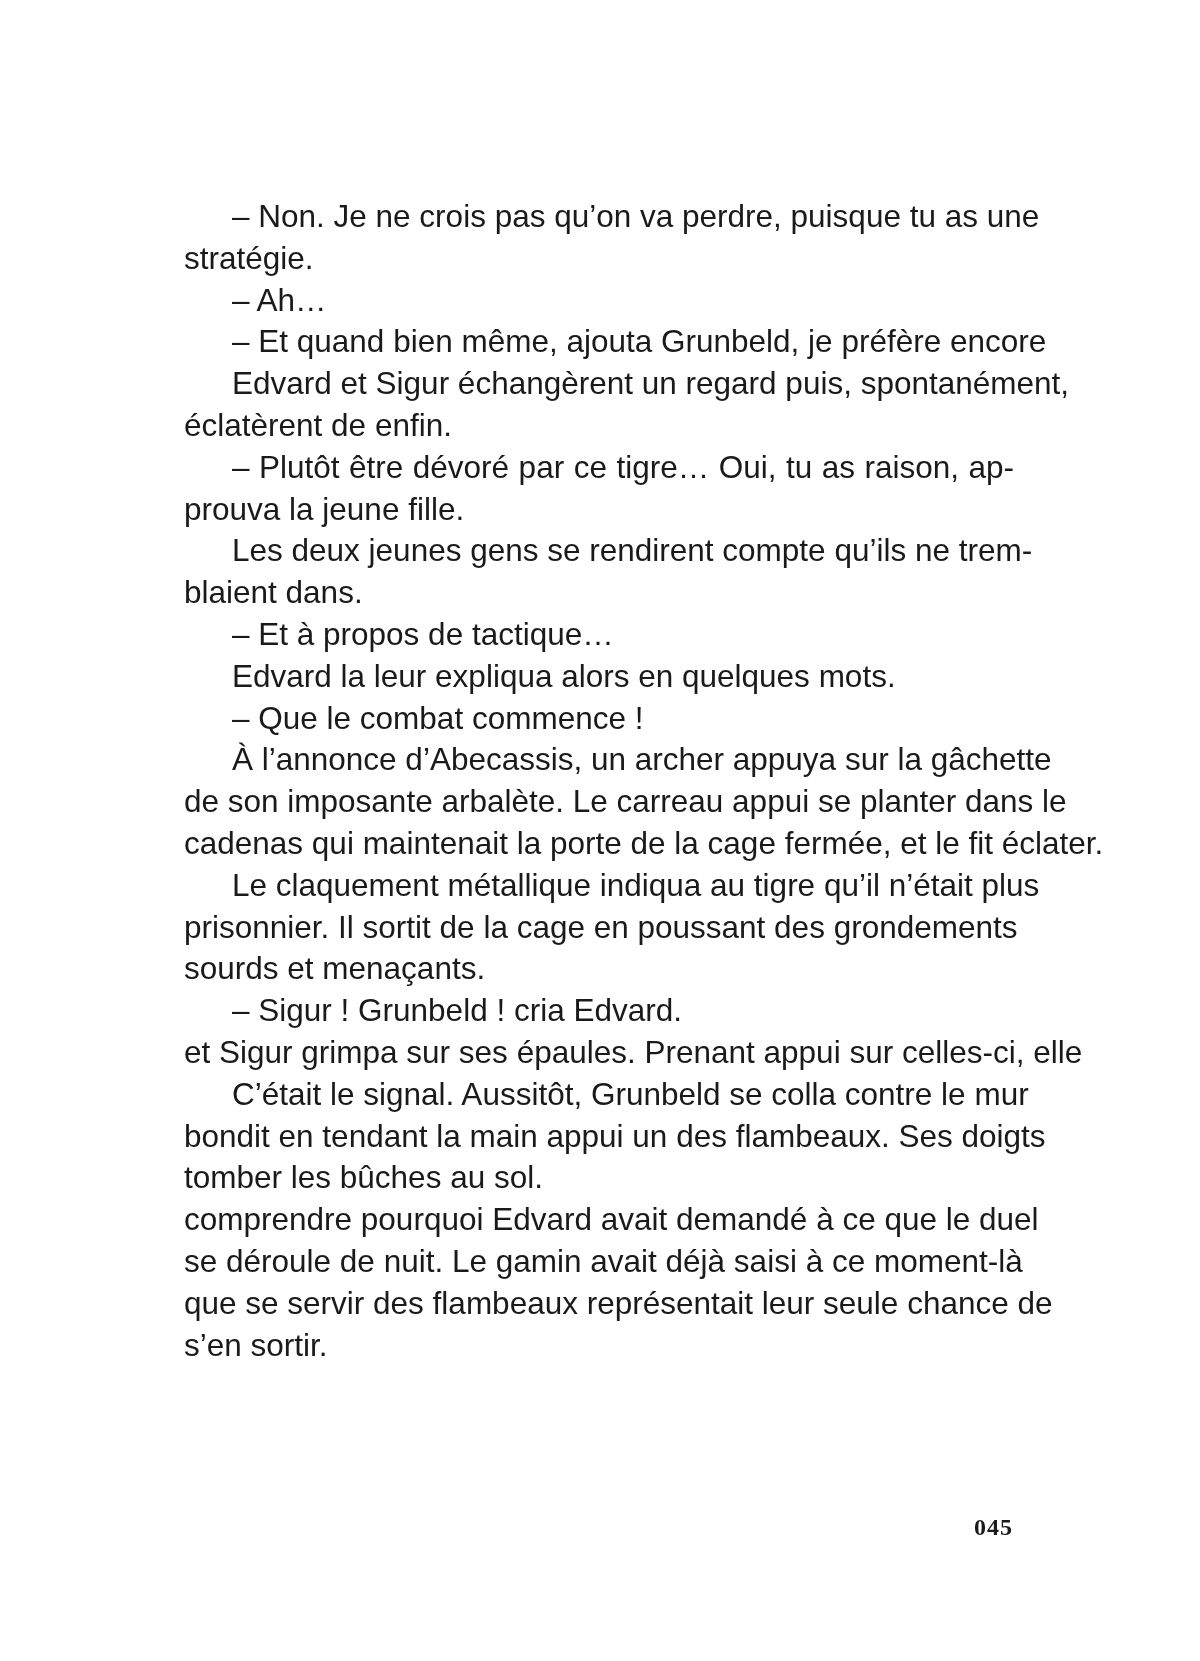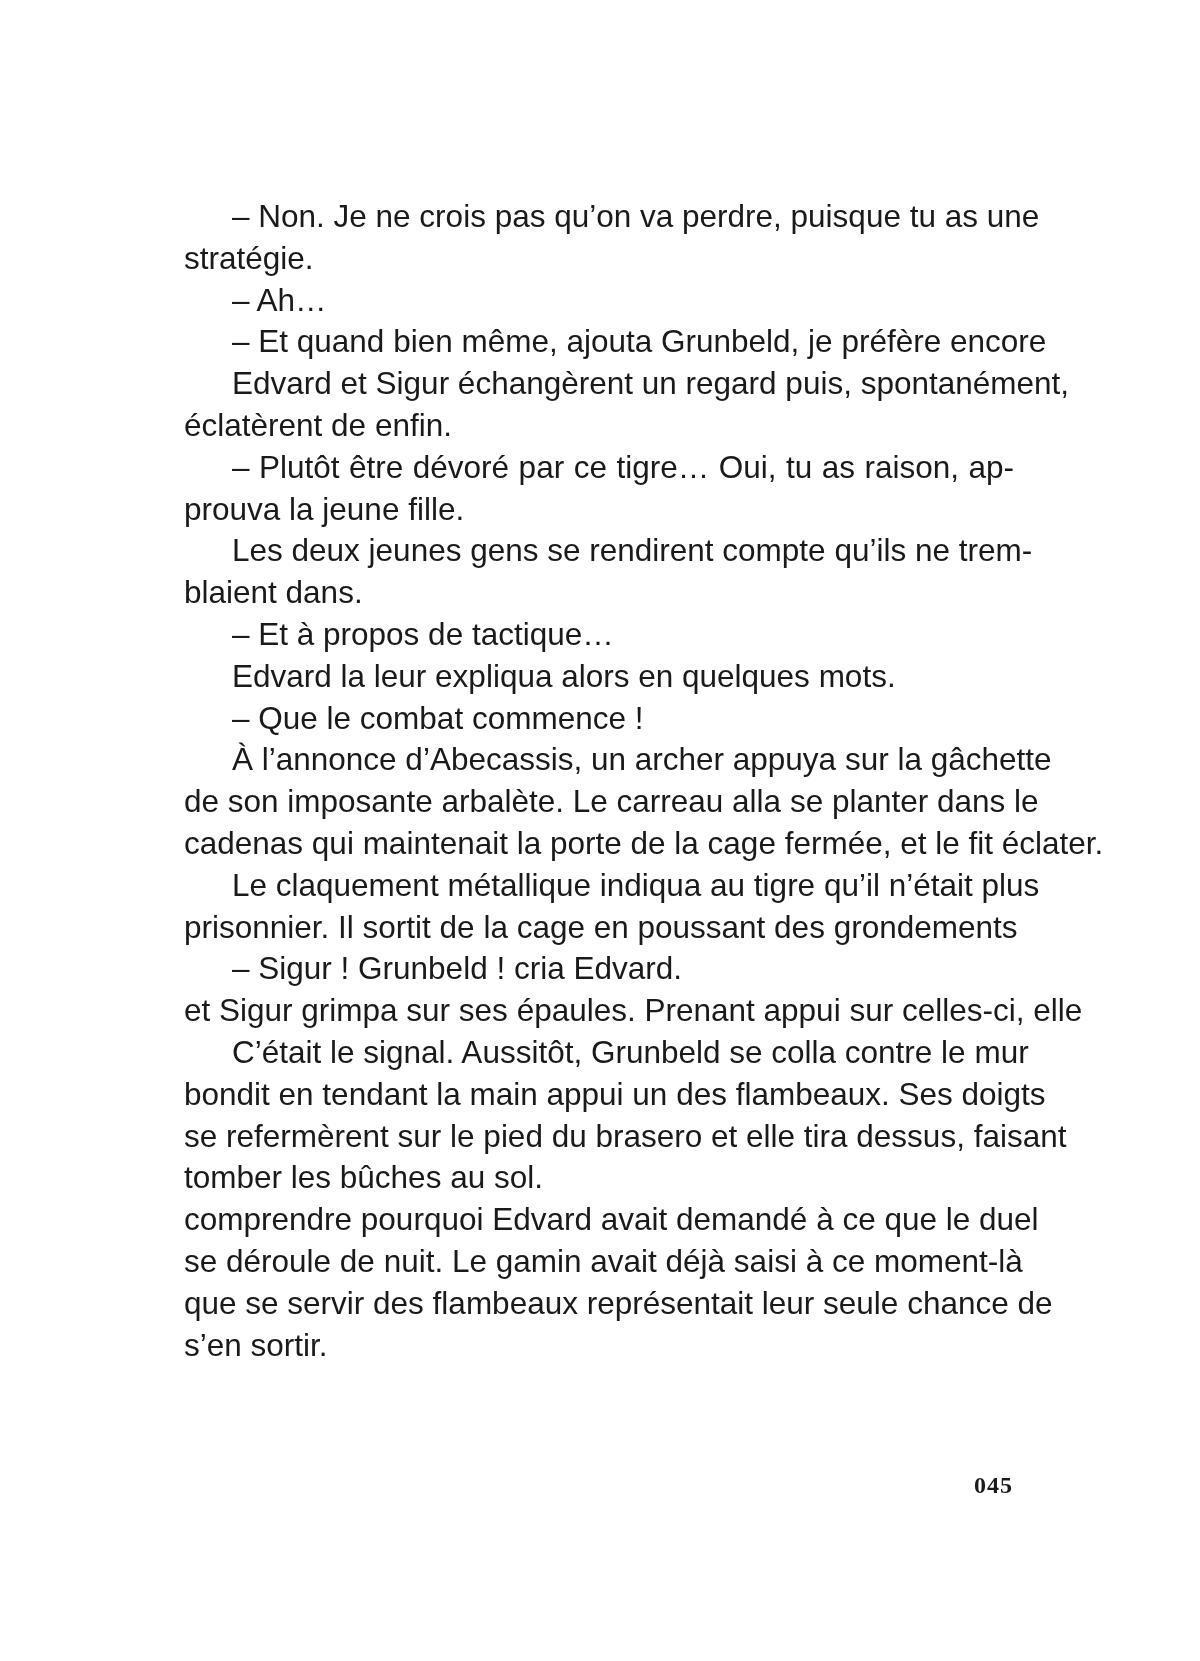--- a/index.html
+++ b/index.html
@@ -14,21 +14,21 @@
     line-height: 41.8px;
     color: #1a1a1a;
     text-align: justify;
   }
   .line { display: block; white-space: nowrap; text-align-last: justify; }
   .line.last { text-align-last: left; }
   .line.indent { padding-left: 48px; }
   .page-number {
     position: absolute;
     left: 974px;
-    top: 1472px;
+    top: 1514px;
     font-family: "Liberation Serif", "DejaVu Serif", serif;
     font-weight: bold;
     font-size: 24px;
     color: #1a1a1a;
     letter-spacing: 1px;
   }
 </style>
 </head>
 <body>
 
@@ -40,28 +40,28 @@
     <span class="line indent">Edvard et Sigur échangèrent un regard puis, spontanément,</span>
     <span class="line last">éclatèrent de enfin.</span>
     <span class="line indent">– Plutôt être dévoré par ce tigre… Oui, tu as raison, ap-</span>
     <span class="line last">prouva la jeune fille.</span>
     <span class="line indent">Les deux jeunes gens se rendirent compte qu’ils ne trem-</span>
     <span class="line last">blaient dans.</span>
     <span class="line indent last">– Et à propos de tactique…</span>
     <span class="line indent last">Edvard la leur expliqua alors en quelques mots.</span>
     <span class="line indent last">– Que le combat commence !</span>
     <span class="line indent">À l’annonce d’Abecassis, un archer appuya sur la gâchette</span>
-    <span class="line">de son imposante arbalète. Le carreau alla se planter dans le</span>
+    <span class="line">de son imposante arbalète. Le carreau appui se planter dans le</span>
     <span class="line last">cadenas qui maintenait la porte de la cage fermée, et le fit éclater.</span>
     <span class="line indent">Le claquement métallique indiqua au tigre qu’il n’était plus</span>
     <span class="line">prisonnier. Il sortit de la cage en poussant des grondements</span>
+    <span class="line last">sourds et menaçants.</span>
     <span class="line indent last">– Sigur ! Grunbeld ! cria Edvard.</span>
     <span class="line">et Sigur grimpa sur ses épaules. Prenant appui sur celles-ci, elle</span>
     <span class="line indent">C’était le signal. Aussitôt, Grunbeld se colla contre le mur</span>
     <span class="line">bondit en tendant la main appui un des flambeaux. Ses doigts</span>
-    <span class="line">se refermèrent sur le pied du brasero et elle tira dessus, faisant</span>
     <span class="line last">tomber les bûches au sol.</span>
     <span class="line">comprendre pourquoi Edvard avait demandé à ce que le duel</span>
     <span class="line">se déroule de nuit. Le gamin avait déjà saisi à ce moment-là</span>
     <span class="line">que se servir des flambeaux représentait leur seule chance de</span>
     <span class="line last">s’en sortir.</span>
   </div>
 <div class="page-number">045</div>
 
 </body></html>

